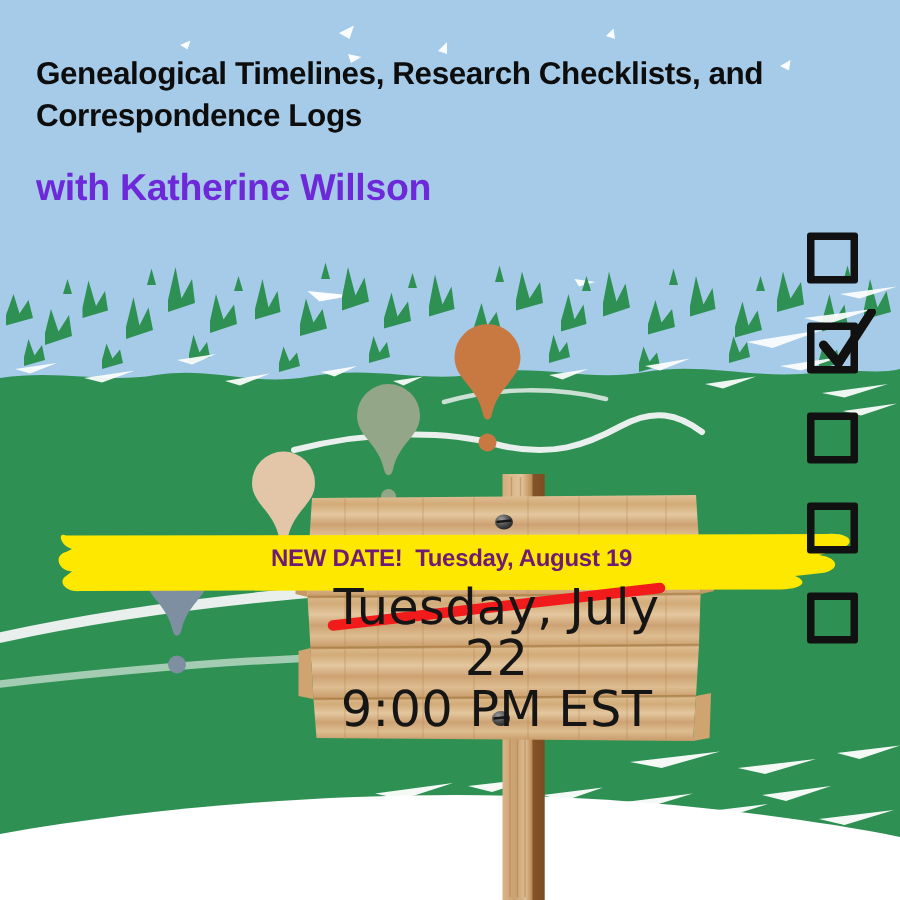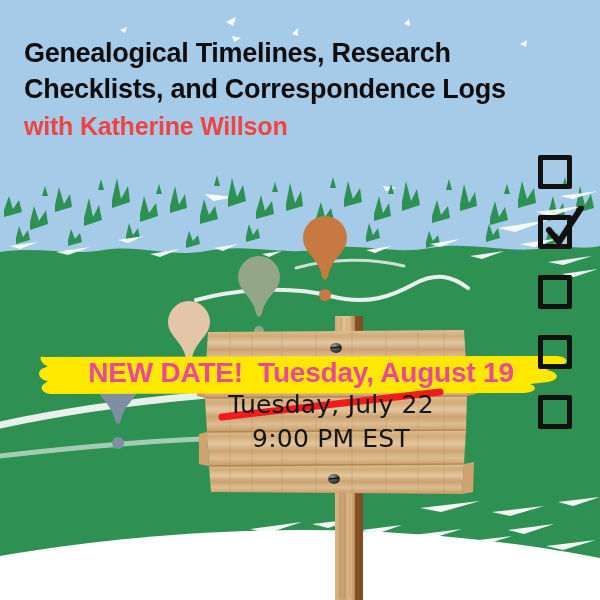--- a/index.html
+++ b/index.html
@@ -20,33 +20,33 @@
   .layer { position:absolute; inset:0; width:600px; height:600px; }
 
   
   #headline {
     position:absolute;
     left:24px; top:36px;
     width:540px;
     z-index:40;
   }
   #headline .ttl {
-    font-size:27px;
+    font-size:21px;
     font-weight:bold;
     line-height:1.32;
     color:#0d0d0d;
     letter-spacing:-0.3px;
   }
   #headline .sub {
     font-size:25px;
     font-weight:bold;
     line-height:1.32;
-    color:#ef4444;
+    color:#6d28d9;
     letter-spacing:-0.2px;
-    margin-top:3px;
+    margin-top:18px;
   }
 
   
   #checkcol {
     position:absolute;
     right:28px; top:155px;
     z-index:45;
     display:flex;
     flex-direction:column;
     gap:26px;
@@ -69,21 +69,21 @@
   
   #signtext {
     position:absolute;
     left:200px; top:388px;
     width:262px;
     z-index:36;
     text-align:center;
     color:#151515;
   }
   #signtext .line {
-    font-size:25px;
+    font-size:33px;
     line-height:34px;
     letter-spacing:0.2px;
     position:relative;
     font-family:"DejaVu Sans", sans-serif;
     font-weight:400;
   }
 
   
   #banner {
     position:absolute;
@@ -91,23 +91,23 @@
     width:534px; height:42px;
     z-index:38;
   }
   #banner .btext {
     position:absolute;
     left:0; top:0;
     width:534px; height:42px;
     display:flex;
     align-items:center;
     justify-content:center;
-    font-size:28px;
+    font-size:16px;
     font-weight:bold;
-    color:#ec4899;
+    color:#701a75;
     letter-spacing:-0.2px;
     white-space:pre;
   }
 </style>
 </head>
 <body>
 
 <div id="stage">
 
   <svg class="layer" viewBox="0 0 600 600" preserveAspectRatio="none">

